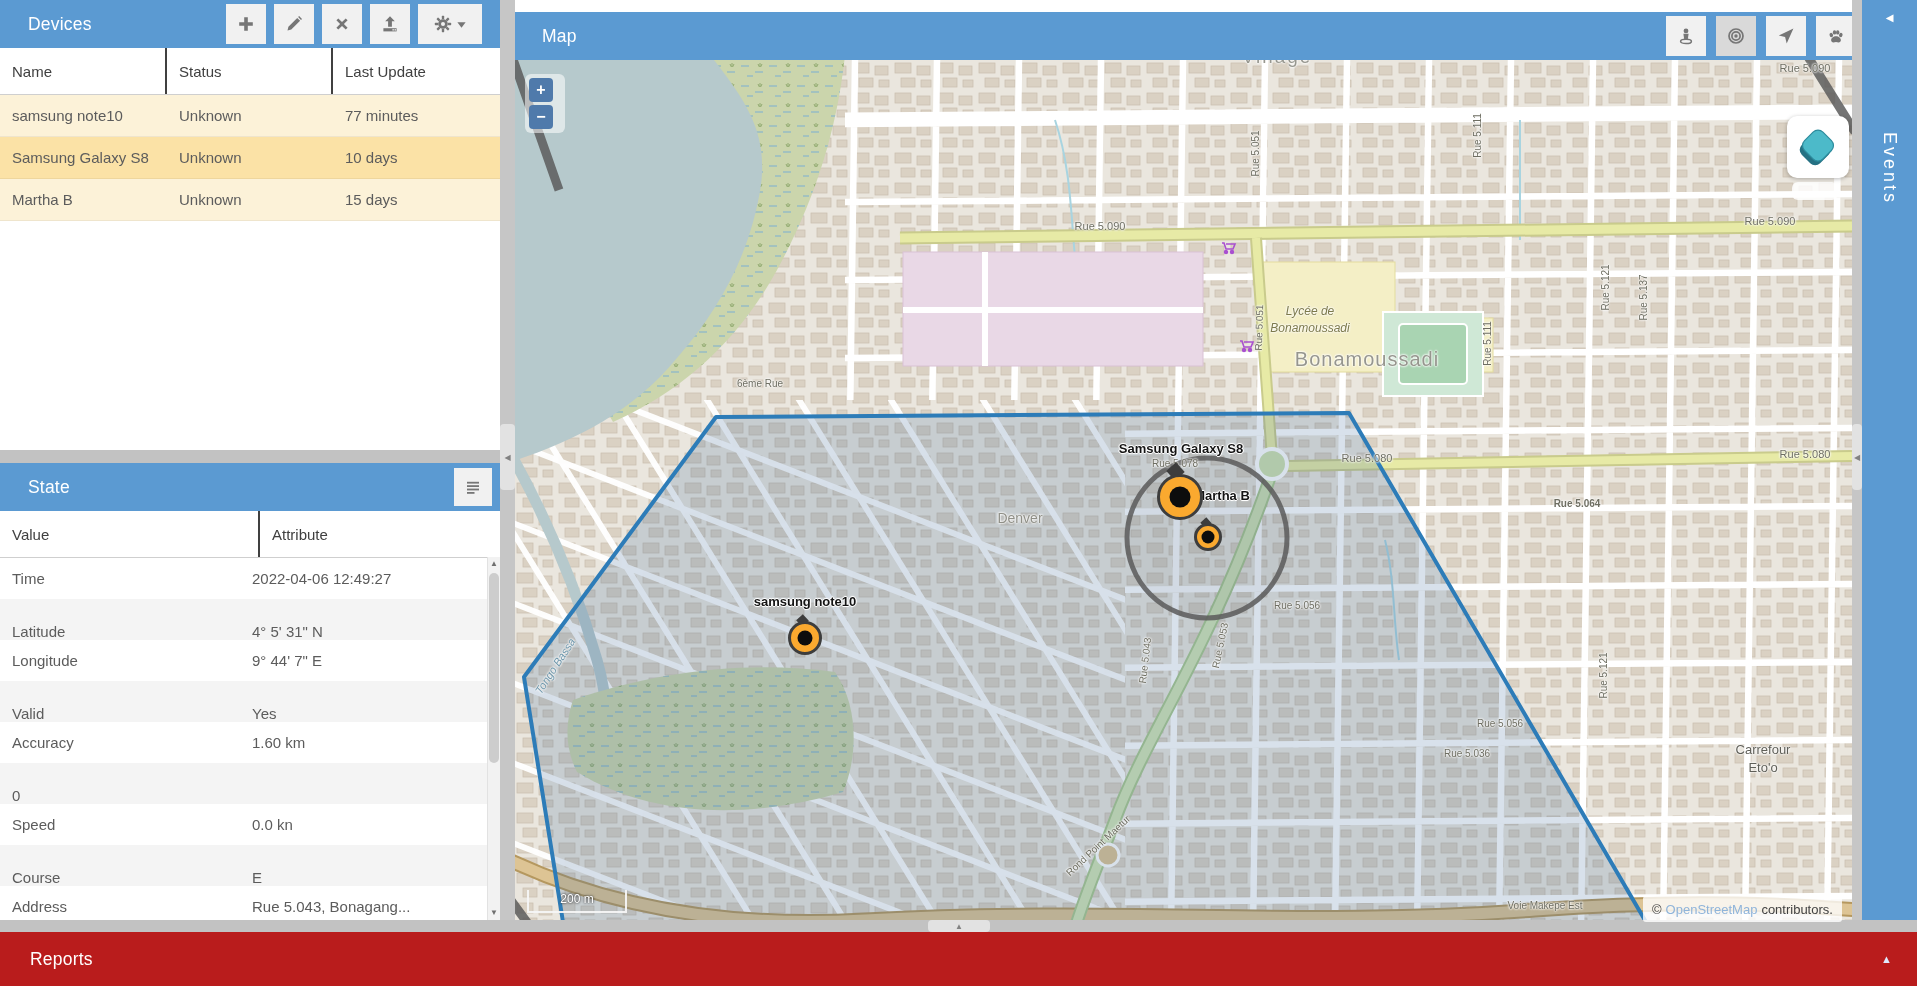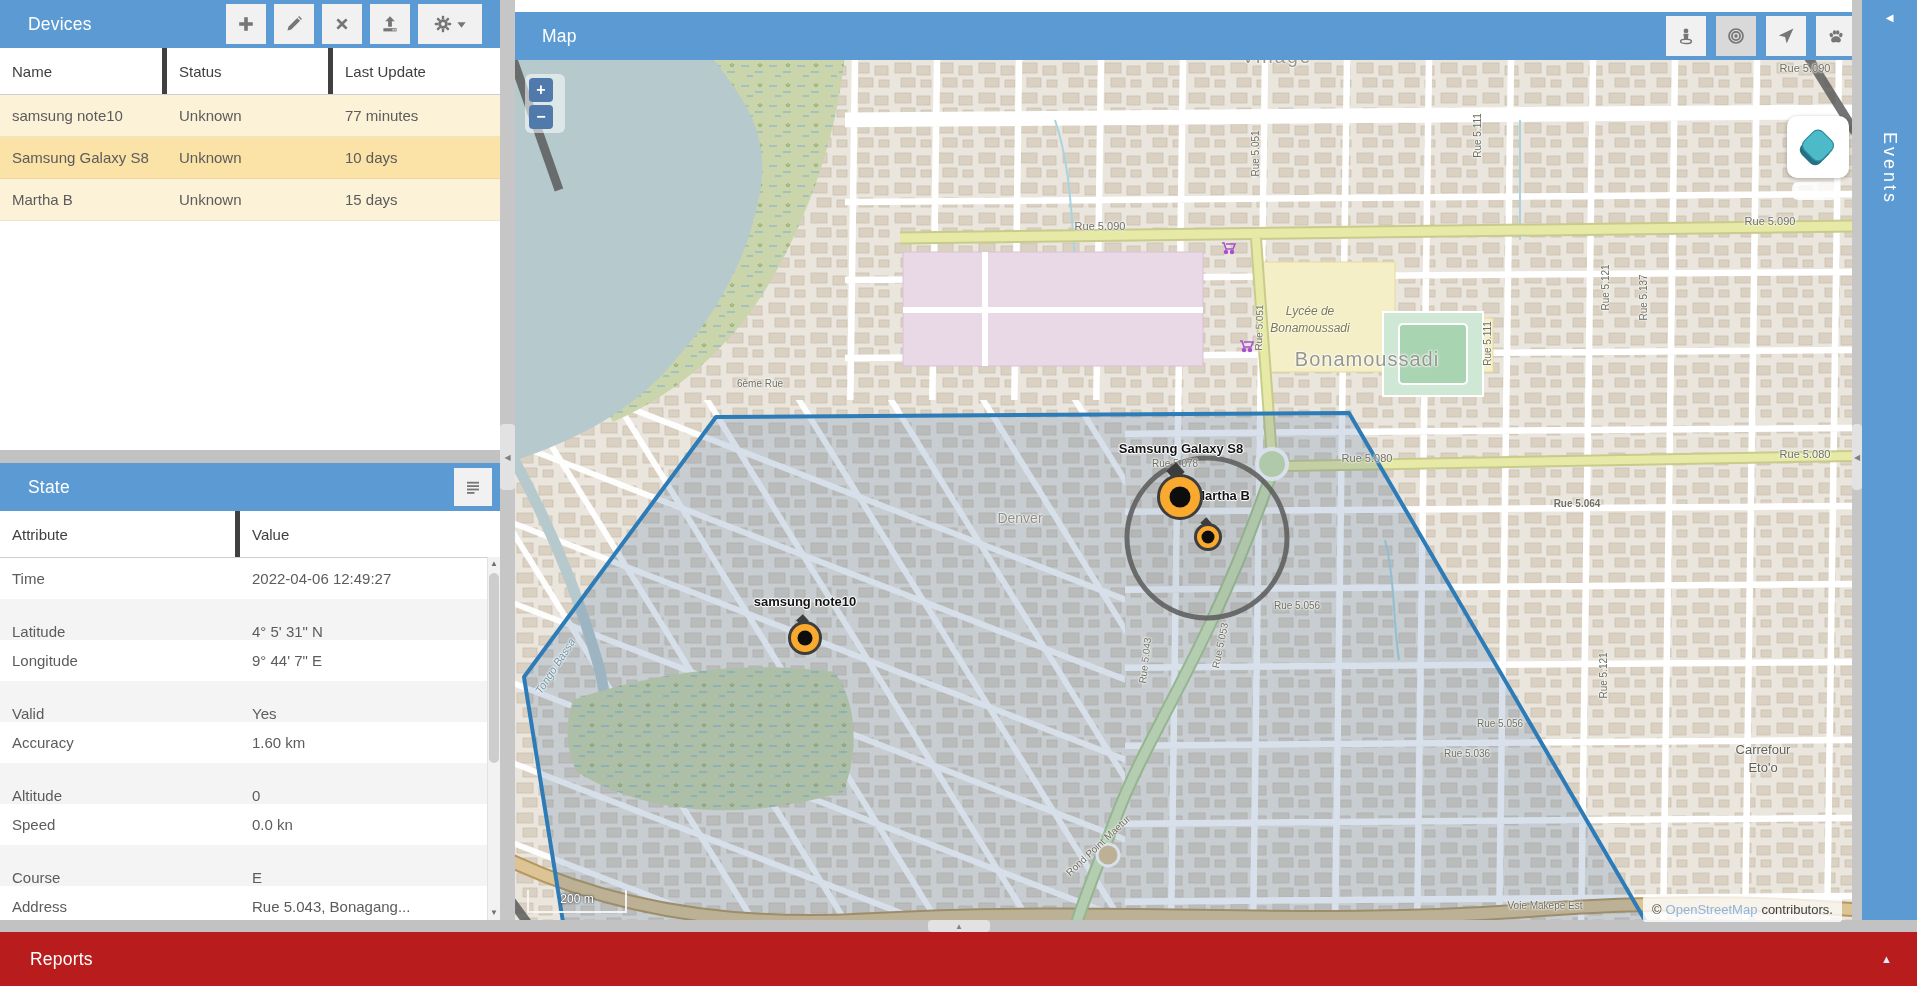--- a/index.html
+++ b/index.html
@@ -9,21 +9,21 @@
   .panel-header{height:48px;background:#5b9ad2;color:#fff;display:flex;align-items:center;padding-left:28px;font-size:17.5px;}
   .panel-title{font-weight:400;letter-spacing:.2px;}
   .toolbar{margin-left:auto;display:flex;gap:8px;padding-right:18px;align-items:center;}
   .tbtn{width:40px;height:40px;background:#f1f1f1;display:flex;align-items:center;justify-content:center;gap:4px;cursor:pointer;border:none;}
   .tbtn.wide{width:64px;}
   .tbtn.pressed{background:#d9d9d9;}
   .ic{width:18px;height:18px;color:#767676;display:block;}
   .ic.small{width:11px;height:11px;}
   
   .grid-header{display:flex;height:46px;background:#fff;border-bottom:1px solid #cfcfcf;color:#404040;font-size:15px;}
-  .gh-cell{display:flex;align-items:center;padding-left:12px;box-sizing:border-box;border-right:5px solid #404040;}
+  .gh-cell{display:flex;align-items:center;padding-left:12px;box-sizing:border-box;border-right:2px solid #404040;}
   .gh-cell:last-child{border-right:none;}
   .grid-row{display:flex;height:41px;font-size:15px;color:#5c5c5c;}
   .grid-row .c{display:flex;align-items:center;padding-left:12px;box-sizing:border-box;overflow:hidden;white-space:nowrap;}
   .dev-row{background:#fcf2d8;border-bottom:1px solid rgba(0,0,0,0.05);}
   .dev-row.selected{background:#fbe2a6;}
   .st-row{background:#fff;}
   .st-row.alt{background:#f4f4f4;align-items:flex-end;}
   .col-name{width:167px;} .col-status{width:166px;} .col-update{flex:1;}
   .col-attr{width:240px;} .col-val{flex:1;}
   
@@ -215,22 +215,22 @@
       <span class="panel-title">State</span>
       <div class="toolbar" style="padding-right:8px;">
         <button class="tbtn" style="width:38px;height:38px;">
             <svg class="ic">
               <use href="#i-list"></use>
             </svg>
           </button>
       </div>
     </header>
     <div class="grid-header">
+      <div class="gh-cell col-val">Value</div>
       <div class="gh-cell col-attr">Attribute</div>
-      <div class="gh-cell col-val">Value</div>
     </div>
     <div>
       <div class="grid-row st-row">
         <div class="c col-attr">Time</div>
         <div class="c col-val">2022-04-06 12:49:27</div>
       </div>
       <div class="grid-row st-row alt">
         <div class="c col-attr">Latitude</div>
         <div class="c col-val">4° 5' 31" N</div>
       </div>
@@ -240,21 +240,20 @@
       </div>
       <div class="grid-row st-row alt">
         <div class="c col-attr">Valid</div>
         <div class="c col-val">Yes</div>
       </div>
       <div class="grid-row st-row">
         <div class="c col-attr">Accuracy</div>
         <div class="c col-val">1.60 km</div>
       </div>
       <div class="grid-row st-row alt">
-        <div class="c col-attr">Altitude</div>
         <div class="c col-val">0</div>
       </div>
       <div class="grid-row st-row">
         <div class="c col-attr">Speed</div>
         <div class="c col-val">0.0 kn</div>
       </div>
       <div class="grid-row st-row alt">
         <div class="c col-attr">Course</div>
         <div class="c col-val">E</div>
       </div>

